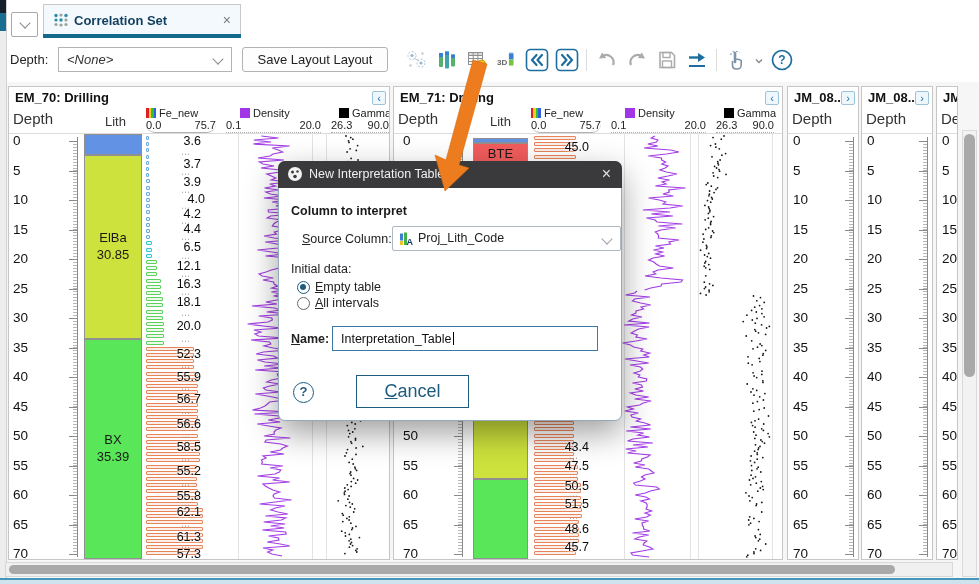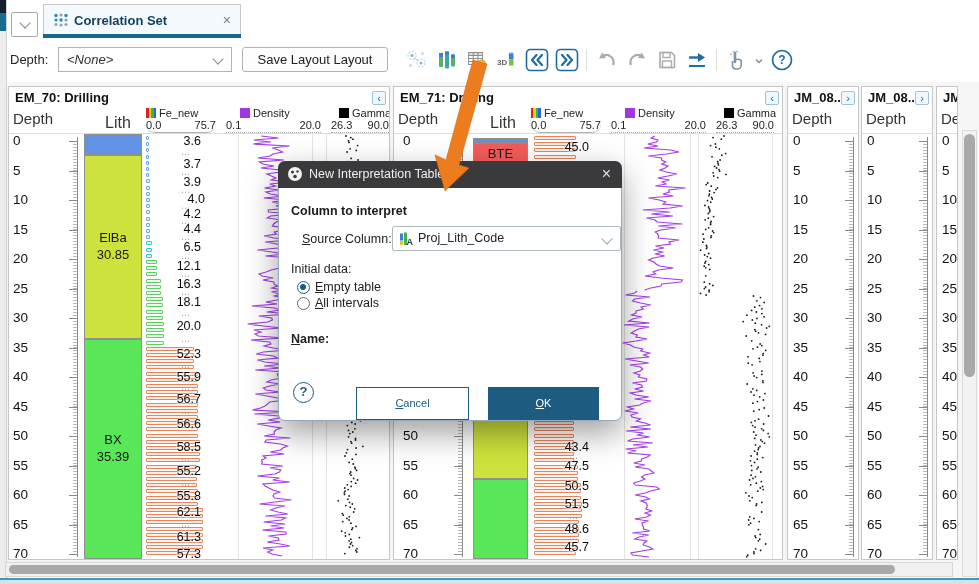--- a/index.html
+++ b/index.html
@@ -34,21 +34,21 @@
   #em71{left:393px;width:390px}
   #jm0{left:787px;width:72px}
   #jm1{left:861px;width:72px}
   #jm2{left:936px;width:22px}
   .p-title{position:absolute;left:6px;top:3px;font-size:13px;font-weight:700;color:#111;white-space:nowrap}
   .p-btn{position:absolute;top:4px;width:14px;height:14px;border:1px solid #9cc3d8;background:#eef7fc;color:#1d6e9e;font-size:11px;line-height:12px;text-align:center;border-radius:2px;box-sizing:border-box}
   .p-btn.em{right:3px}
   .p-btn.jm{left:53px}
   .p-sub{position:absolute;left:0;top:20px;height:26px;right:0;border-bottom:1px solid #dcdcdc}
   .h-depth{position:absolute;left:4px;top:3px;font-size:15px;color:#333}
-  .h-lith{position:absolute;left:96px;top:7px;font-size:16px;color:#333}
+  .h-lith{position:absolute;left:96px;top:7px;font-size:13px;color:#333}
   .trk{position:absolute;top:0;height:26px}
   .trk-fe{left:137px;width:70px}
   .trk-density{left:217px;width:95px}
   .trk-gamma{left:322px;width:58px}
   .trk-name{position:absolute;left:0;top:0;font-size:11px;color:#222;display:flex;align-items:center;gap:3px;white-space:nowrap}
   .trk-density .trk-name{left:14px}
   .trk-gamma .trk-name{left:8px}
   .sw{width:10px;height:10px;display:inline-block}
   .sw-fe{background:linear-gradient(90deg,#e02020 0 25%,#f0d020 0 50%,#30c030 0 75%,#3060e0 0)}
   .sw-density{background:#a235e5}
@@ -92,21 +92,21 @@
   .init-label{position:absolute;left:12px;top:100px;color:#222}
   .radio{position:absolute;left:18px;width:13px;height:13px;border:1px solid #6a6a6a;border-radius:50%;box-sizing:border-box;background:#fff}
   .radio.sel{border:1.5px solid #1d5b80}
   .radio.sel::after{content:"";position:absolute;left:2.3px;top:2.3px;width:6px;height:6px;border-radius:50%;background:#1d5b80}
   .rlabel{position:absolute;left:36px;color:#222}
   .name-label{position:absolute;left:12px;top:170px;font-weight:700;color:#222}
   .dlg-input{position:absolute;left:53px;top:164px;width:266px;height:25px;border:1px solid #3a7ba3;box-sizing:border-box;background:#fff}
   .dlg-input .txt{position:absolute;left:8px;top:5px;color:#111}
   .caret{display:inline-block;width:1px;height:13px;background:#000;vertical-align:-2px;margin-left:1px}
   .dlg-help{position:absolute;left:14px;top:220px;width:21px;height:21px;border:1.7px solid #1d5b80;border-radius:50%;color:#1d5b80;font-weight:700;font-size:13px;text-align:center;line-height:18px;box-sizing:border-box}
-  .btn{position:absolute;top:225px;height:33px;font-size:11px;text-align:center;line-height:31px;box-sizing:border-box}
+  .btn{position:absolute;top:213px;height:33px;font-size:18px;text-align:center;line-height:31px;box-sizing:border-box}
   .btn-cancel{left:77px;width:113px;border:1px solid #1d5b80;color:#1d5b80;background:#fff}
   .btn-ok{left:209px;width:111px;background:#1d5b80;color:#fff;border:1px solid #1d5b80}
   u{text-decoration:underline}
   .arrow-overlay{position:absolute;left:0;top:0;width:979px;height:584px;pointer-events:none;z-index:30}
 </style>
 </head>
 <body>
 
 <div class="app">
   <div class="edge"></div>
@@ -1192,21 +1192,23 @@
       </span>
       <span class="txt">Proj_Lith_Code</span>
       <span class="chev"></span>
     </div>
     <span class="init-label">Initial data:</span>
     <div class="radio sel" style="top:119px"></div>
     <span class="rlabel" style="top:118px"><u>E</u>mpty table</span>
     <div class="radio" style="top:135px"></div>
     <span class="rlabel" style="top:134px"><u>A</u>ll intervals</span>
     <span class="name-label"><u>N</u>ame:</span>
+    <div class="dlg-input">
+      <span class="txt"><span>Interpretation_Table</span><span class="caret"></span></span>
+    </div>
     <div class="dlg-help">?</div>
     <div class="btn btn-cancel"><u>C</u>ancel</div>
-    <div class="btn btn-ok"><u>O</u>K</div>
   </div>
 
   <svg class="arrow-overlay">
     <polygon points="473,60 487,64 459,165 469,168 445,191 435,155 446,160" fill="#ec7c1e" stroke="#d8680c" stroke-width="0.6"></polygon>
   </svg>
 </div>
 
 </body></html>

